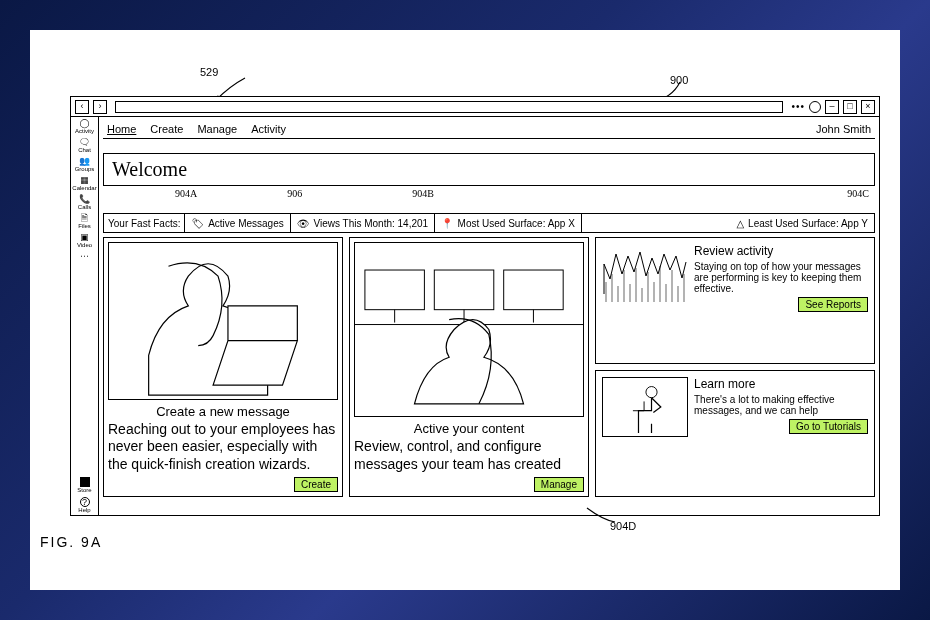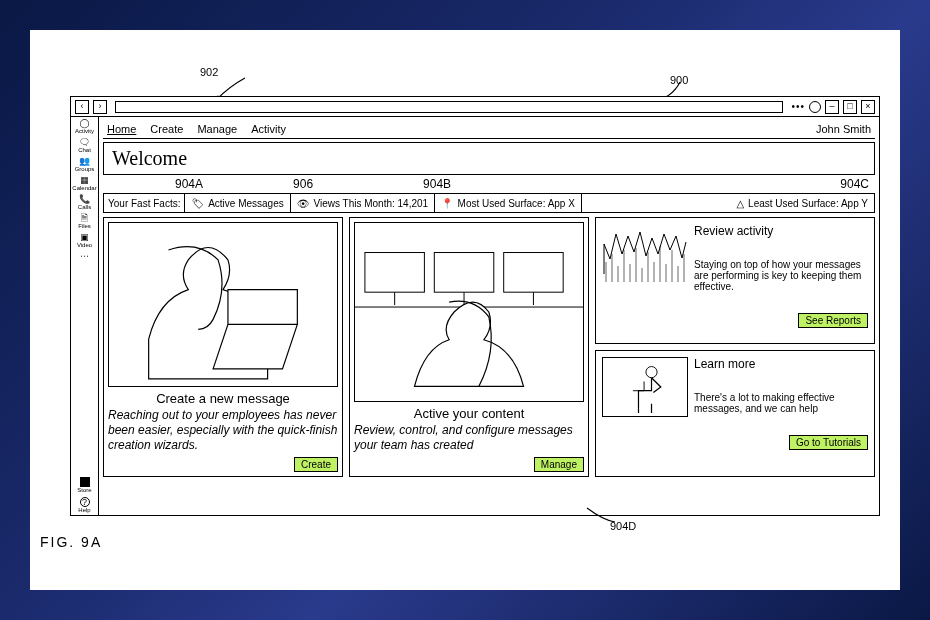--- a/index.html
+++ b/index.html
@@ -77,68 +77,68 @@
   .menubar {
     display: flex; align-items: center; gap: 14px;
     font-size: 11px; height: 20px; padding: 0 4px;
     border-bottom: 1px solid #000;
   }
   .menubar .menu-item { cursor: pointer; }
   .menubar .menu-item.active { text-decoration: underline; }
   .menubar .user { margin-left: auto; }
 
   .welcome-box {
-    border: 1.5px solid #000; margin-top: 3px; padding: 4px 8px;
+    border: 1.5px solid #000; margin-top: 14px; padding: 4px 8px;
   }
   .welcome-title { font-size: 20px; font-family: Georgia, serif; }
 
-  .callout-row { display: flex; font-size: 12px; margin: 2px 2px 0 2px; }
+  .callout-row { display: flex; font-size: 10px; margin: 2px 2px 12px 2px; font-family: Liberation Serif, serif; }
   .callout-row .sp { flex: 1; }
 
   .facts {
     border: 1px solid #000; display: flex; align-items: center;
     font-size: 10px; margin-top: 2px; height: 20px;
   }
   .fact-label { padding: 0 4px; border-right: 1px solid #000; height: 100%; display: flex; align-items: center; }
   .fact { padding: 0 6px; display: flex; align-items: center; gap: 4px; border-right: 1px solid #000; height: 100%; }
   .fact:last-child { border-right: none; margin-left: auto; }
   .sym { font-size: 10px; }
 
   .cards { display: flex; gap: 6px; margin-top: 4px; height: 260px; }
   .card {
     border: 1.5px solid #000; display: flex; flex-direction: column;
     padding: 4px;
   }
   .c1, .c2 { width: 240px; }
   .col3 { width: 280px; display: flex; flex-direction: column; gap: 6px; }
   .mini { border: 1.5px solid #000; flex: 1; display: flex; gap: 6px; padding: 6px; }
-  .mini-text { flex: 1; font-size: 10px; display: flex; flex-direction: column; gap: 21px; }
+  .mini-text { flex: 1; font-size: 10px; display: flex; flex-direction: column; gap: 3px; }
   .mini-title { font-size: 12px; }
   .mini-btn, .card-btn {
     align-self: flex-end; border: 1px solid #000;
     font-size: 10px; padding: 1px 6px; background: #bef264; cursor: pointer;
   }
   .card-illus { flex: 1; border: 1px solid #000; position: relative; overflow: hidden; }
   .card-title { text-align: center; font-size: 13px; margin: 4px 0 2px; }
-  .card-desc { font-size: 12px; line-height: 1.25; font-style: italic; }
+  .card-desc { font-size: 14px; line-height: 1.25; }
   .card-foot { display: flex; justify-content: flex-end; margin-top: 4px; }
 
   .fig { text-align: left; font-size: 14px; letter-spacing: 2px; margin-top: 18px; }
 
   
   .mini-graph { width: 86px; height: 60px; border: 0; }
   .mini-thumb { width: 86px; height: 60px; border: 1px solid #000; display:flex; align-items:center; justify-content:center; }
   svg { display: block; }
 </style>
 </head>
 <body>
 
 <div class="page">
 
-  <div class="callout" style="left:170px; top:36px;">902</div>
+  <div class="callout" style="left:170px; top:36px;">529</div>
   <svg class="lead-line" style="left:180px; top:46px;" width="40" height="30">
     <path d="M35 2 Q20 10 6 24" stroke="#000" fill="none" stroke-width="1.2"></path>
     <path d="M4 26 l6 -2 l-2 -5 z" fill="#000"></path>
   </svg>
 
   <div class="callout" style="left:640px; top:44px;">900</div>
   <svg class="lead-line" style="left:620px; top:50px;" width="40" height="25">
     <path d="M30 2 Q22 18 2 22" stroke="#000" fill="none" stroke-width="1.2"></path>
   </svg>
 

